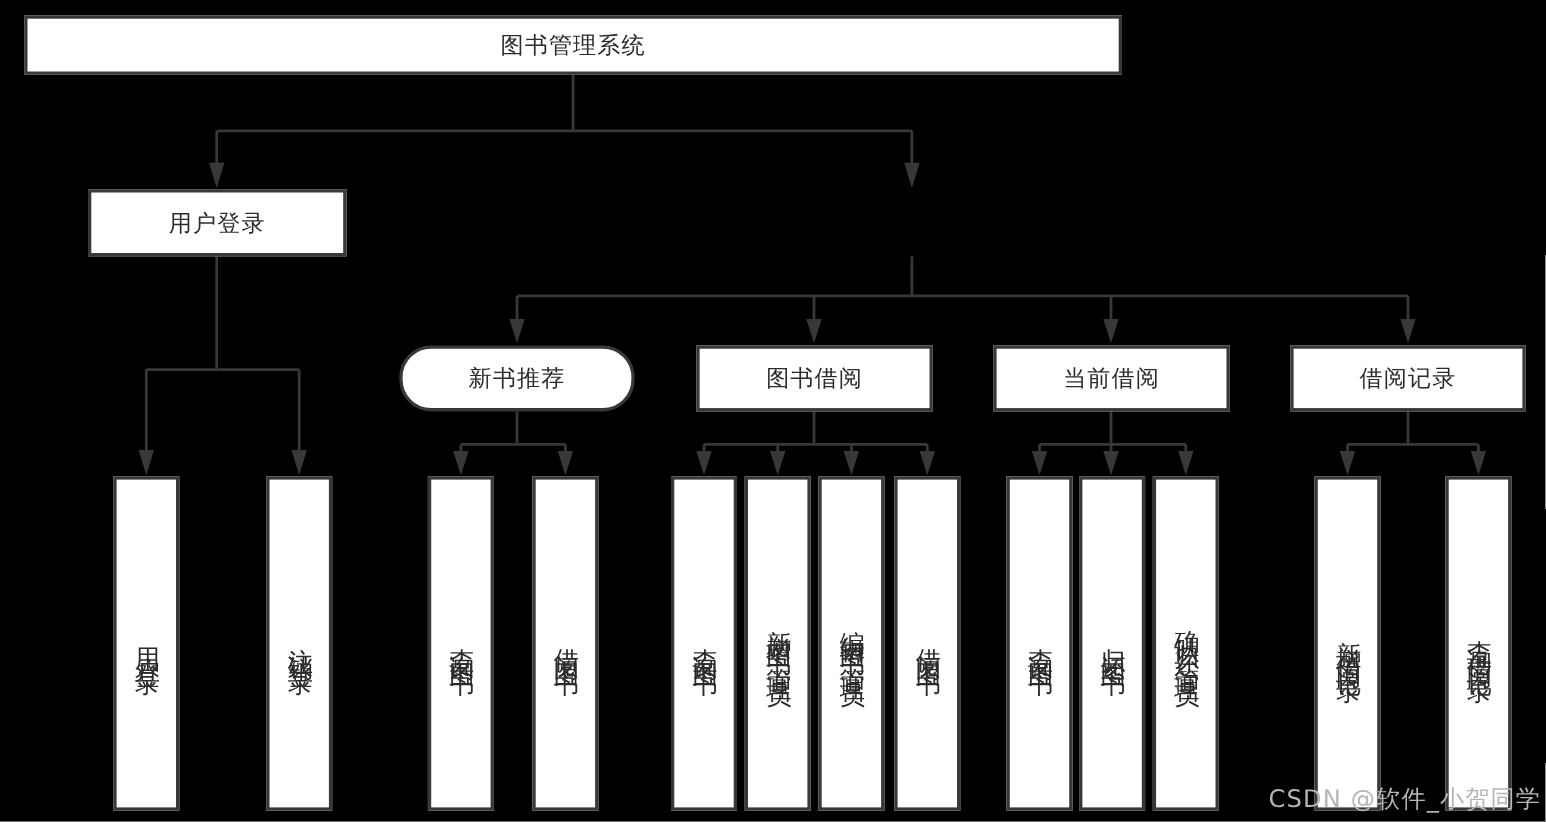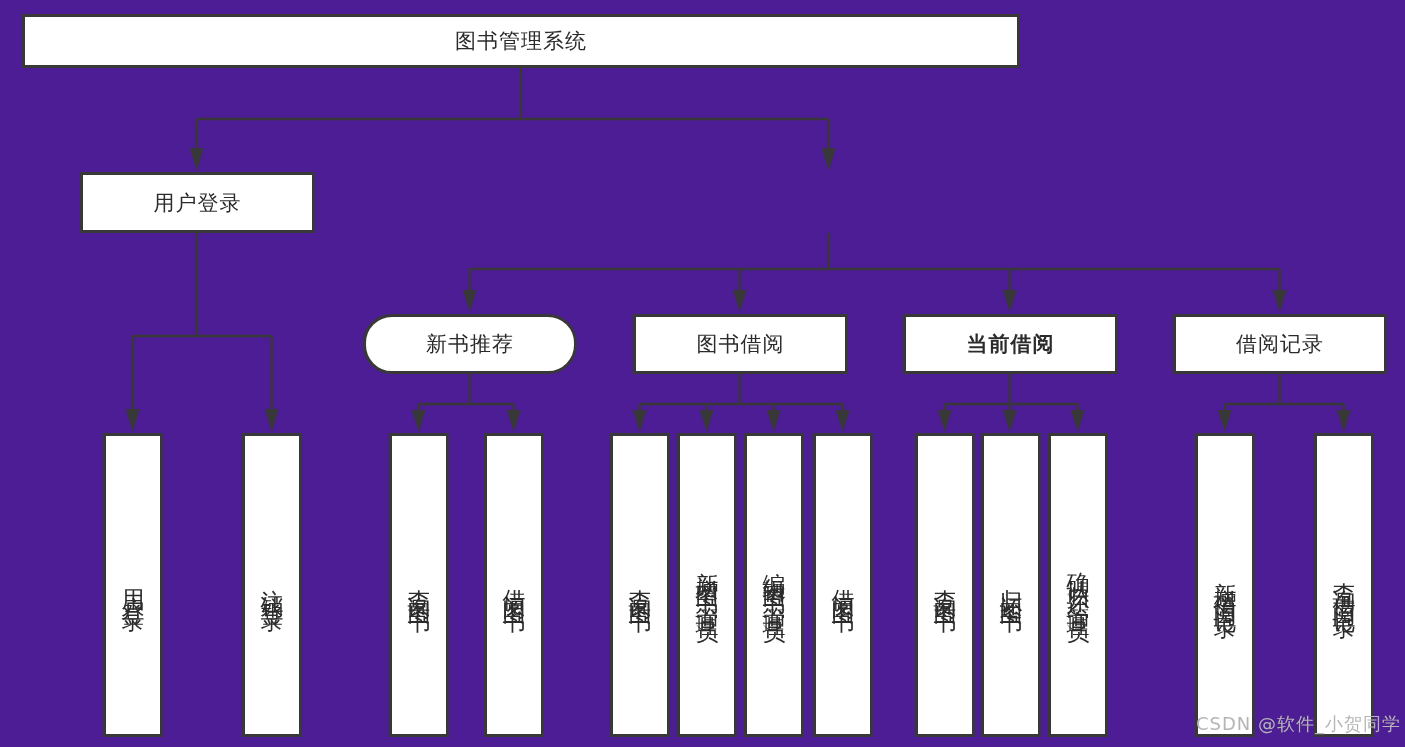--- a/index.html
+++ b/index.html
@@ -5,21 +5,21 @@
   html, body {
     margin: 0;
     padding: 0;
     background: #ffffff;
     font-family: "DejaVu Sans", "Liberation Sans", sans-serif;
   }
   .canvas {
     position: relative;
     width: 1405px;
     height: 747px;
-    background: #4c1d95;
+    background: #000000;
     overflow: hidden;
   }
   .connectors {
     position: absolute;
     left: 0;
     top: 0;
     z-index: 1;
   }
   .box {
     position: absolute;
@@ -41,21 +41,21 @@
     writing-mode: vertical-rl;
     text-orientation: mixed;
     font-size: 23px;
     letter-spacing: 7px;
     line-height: 1;
   }
   .watermark {
     position: absolute;
     right: 4px;
     top: 712px;
-    font-size: 18px;
+    font-size: 22px;
     color: #b5b5b5;
     letter-spacing: 1px;
     z-index: 5;
     white-space: nowrap;
   }
 </style>
 </head>
 <body>
 
 <div class="canvas">
@@ -106,21 +106,21 @@
       <polygon points="1337,410 1351,410 1344,432"></polygon>
     </g>
   </svg>
 
   <div class="box hbox" style="left:22px; top:14px; width:998px; height:54px;">图书管理系统</div>
 
   <div class="box hbox" style="left:80px; top:172px; width:235px; height:61px;">用户登录</div>
 
   <div class="box hbox" style="left:363px; top:314px; width:214px; height:60px;border-radius:29px;">新书推荐</div>
   <div class="box hbox" style="left:633px; top:314px; width:215px; height:60px;">图书借阅</div>
-  <div class="box hbox" style="left:903px; top:314px; width:215px; height:60px;font-weight:bold;">当前借阅</div>
+  <div class="box hbox" style="left:903px; top:314px; width:215px; height:60px;">当前借阅</div>
   <div class="box hbox" style="left:1173px; top:314px; width:214px; height:60px;">借阅记录</div>
 
   <div class="box vbox" style="left:103px; top:433px; width:60px; height:304px;">用户登录</div>
   <div class="box vbox" style="left:242px; top:433px; width:60px; height:304px;">注销登录</div>
 
   <div class="box vbox" style="left:389px; top:433px; width:60px; height:304px;">查询图书</div>
   <div class="box vbox" style="left:484px; top:433px; width:60px; height:304px;">借阅图书</div>
 
   <div class="box vbox" style="left:610px; top:433px; width:60px; height:304px;">查询图书</div>
   <div class="box vbox" style="left:677px; top:433px; width:60px; height:304px;">新增图书（管理员）</div>

